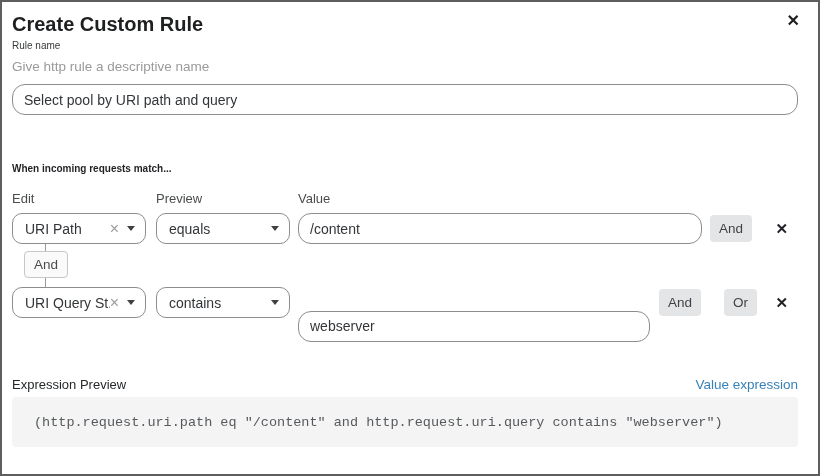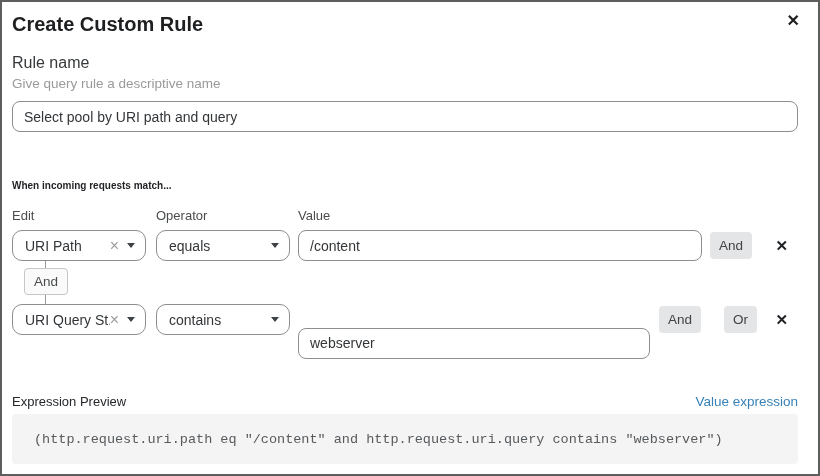--- a/index.html
+++ b/index.html
@@ -36,38 +36,37 @@
     position: absolute;
     top: 5px; right: 14px;
     background: none; border: none;
     font-size: 16px; font-weight: 700;
     color: #1d1f21;
     cursor: pointer;
     padding: 4px;
     font-family: "Liberation Sans", sans-serif;
   }
   .field-label {
-    margin-top: 17px;
-    font-size: 16px;
+    font-size: 10px;
     line-height: 18px;
     color: #36393b;
   }
   .helper-text {
     margin-top: 3px;
     font-size: 13.5px;
     line-height: 17px;
     color: var(--text_muted);
   }
   .text-input {
     display: block;
     margin-top: 9px;
     width: 100%;
     height: 31px;
     border: 1px solid var(--input_border);
-    border-radius: 8px;
+    border-radius: 13px;
     padding: 0 11px;
     font-size: 14px;
     color: #333639;
     font-family: "Liberation Sans", sans-serif;
     background: #fff;
     outline: none;
   }
   .section-heading {
     margin-top: 44px;
     font-size: 10px;
@@ -205,30 +204,30 @@
 </head>
 <body>
 
 <div class="dialog">
 
   <h1 class="dialog-title">Create Custom Rule</h1>
   <button class="close-btn">✕</button>
 
   <div>
     <div class="field-label">Rule name</div>
-    <div class="helper-text">Give query rule a descriptive name</div>
+    <div class="helper-text">Give http rule a descriptive name</div>
     <input class="text-input" type="text" value="Select pool by URI path and query" style="">
   </div>
 
   <div>
     <h2 class="section-heading">When incoming requests match...</h2>
 
     <div class="col-labels">
       <div class="w-field">Edit</div>
-      <div class="w-op">Operator</div>
+      <div class="w-op">Preview</div>
       <div>Value</div>
     </div>
 
     <div class="cond-row">
       <div class="select w-field">
         <span class="sel-text">URI Path</span>
         <span class="clear-x">×</span>
         <span class="caret"></span>
       </div>
       <div class="select w-op">

